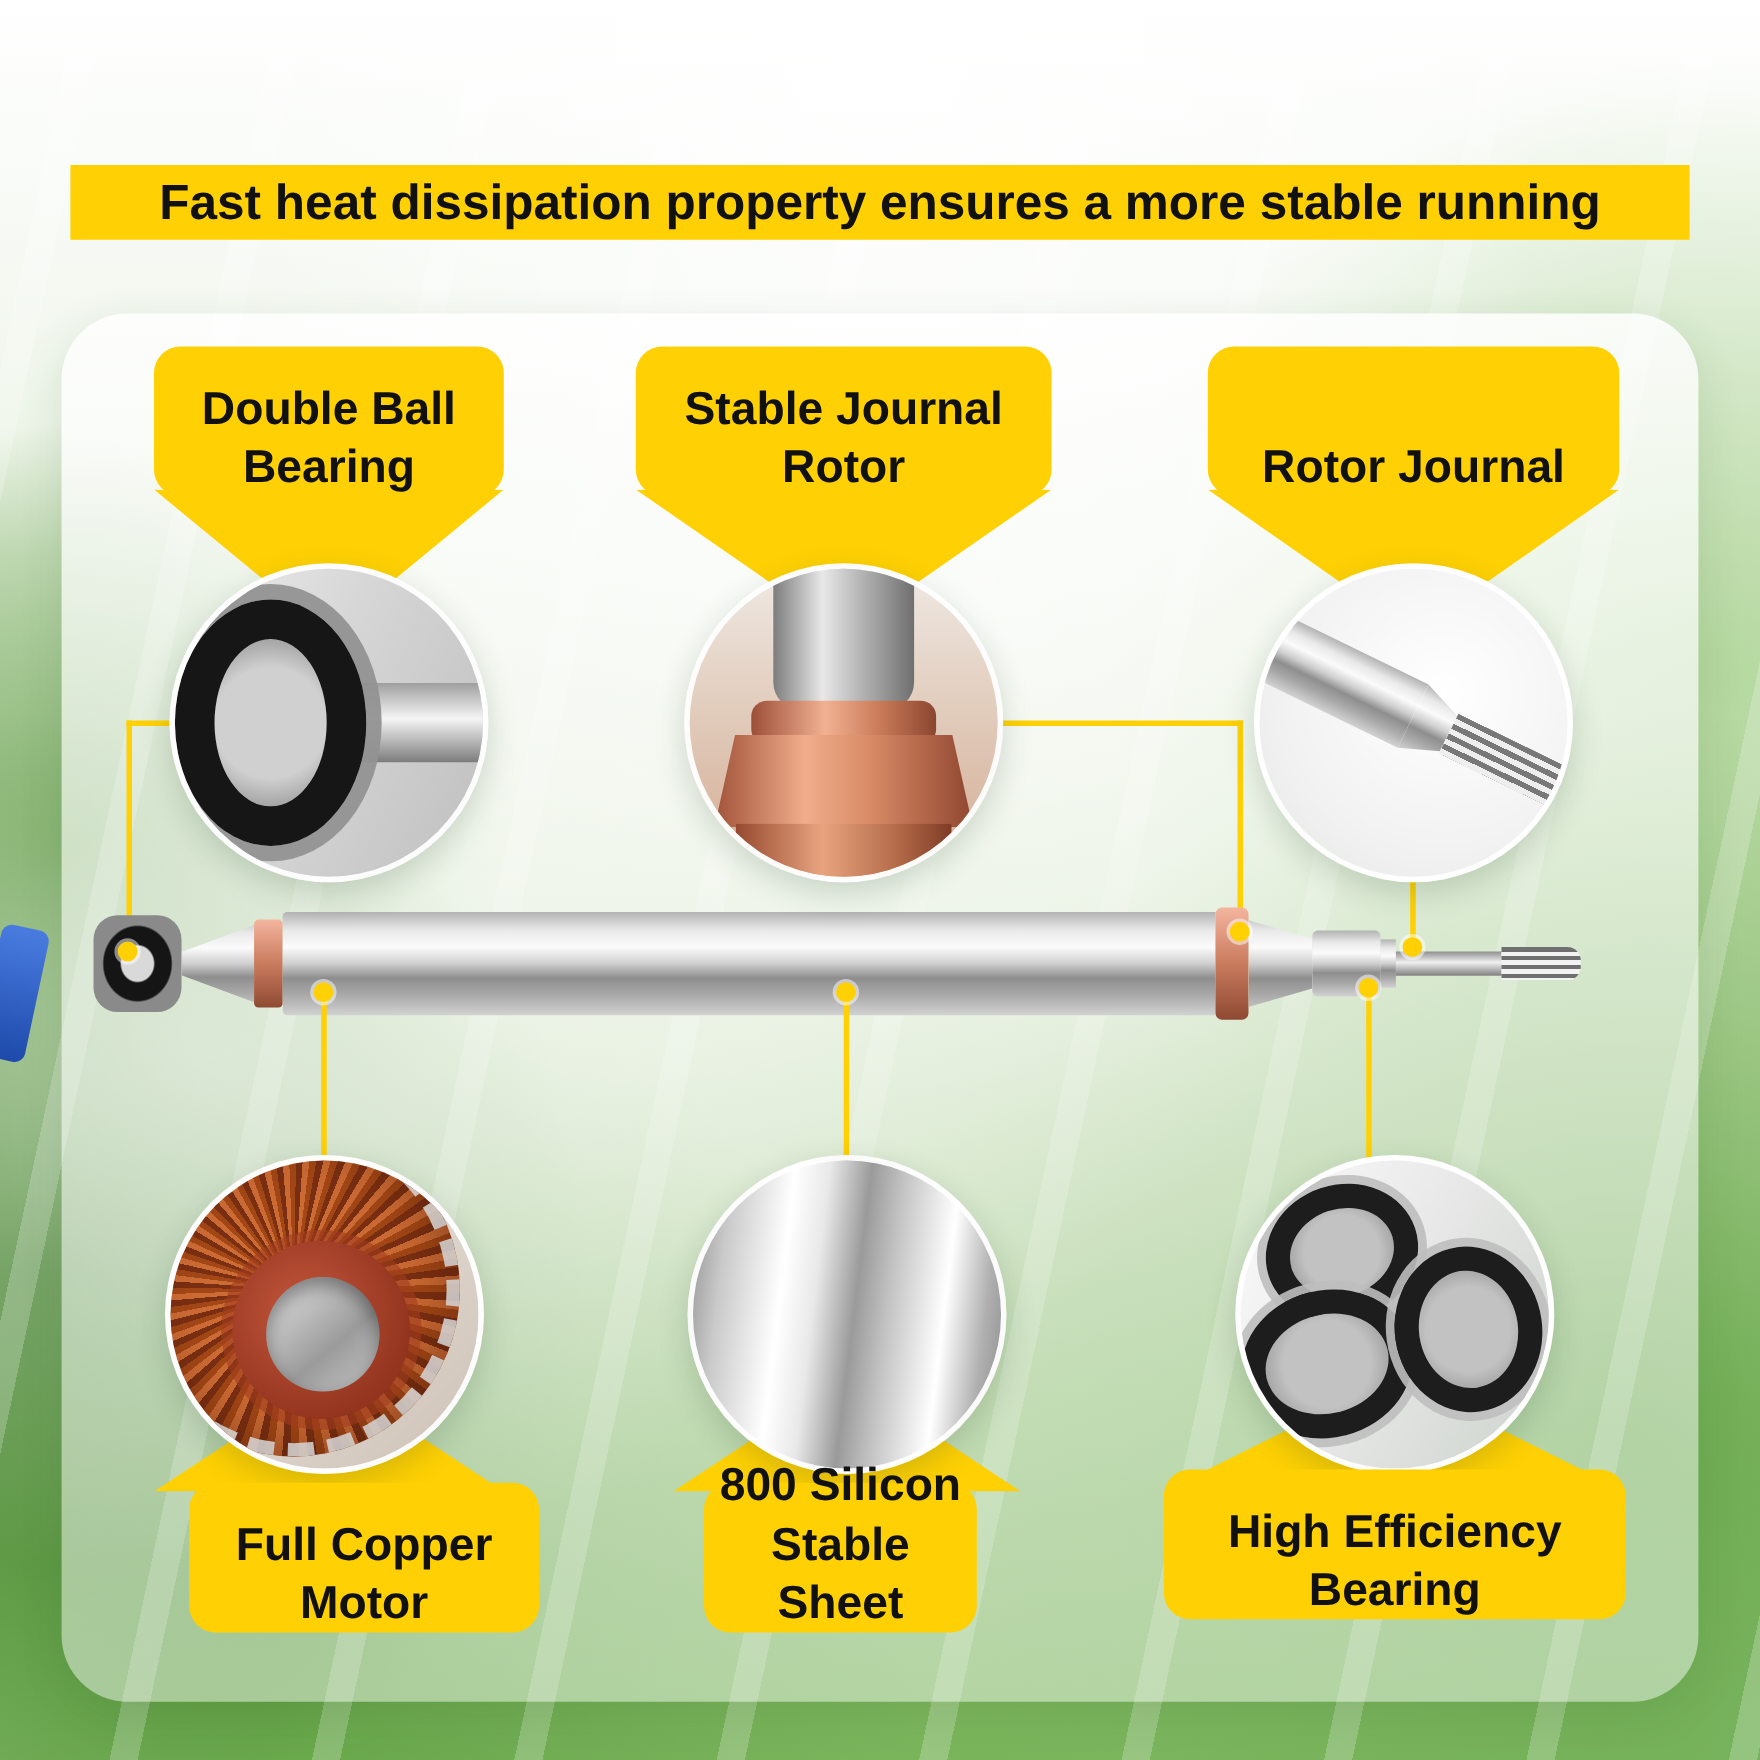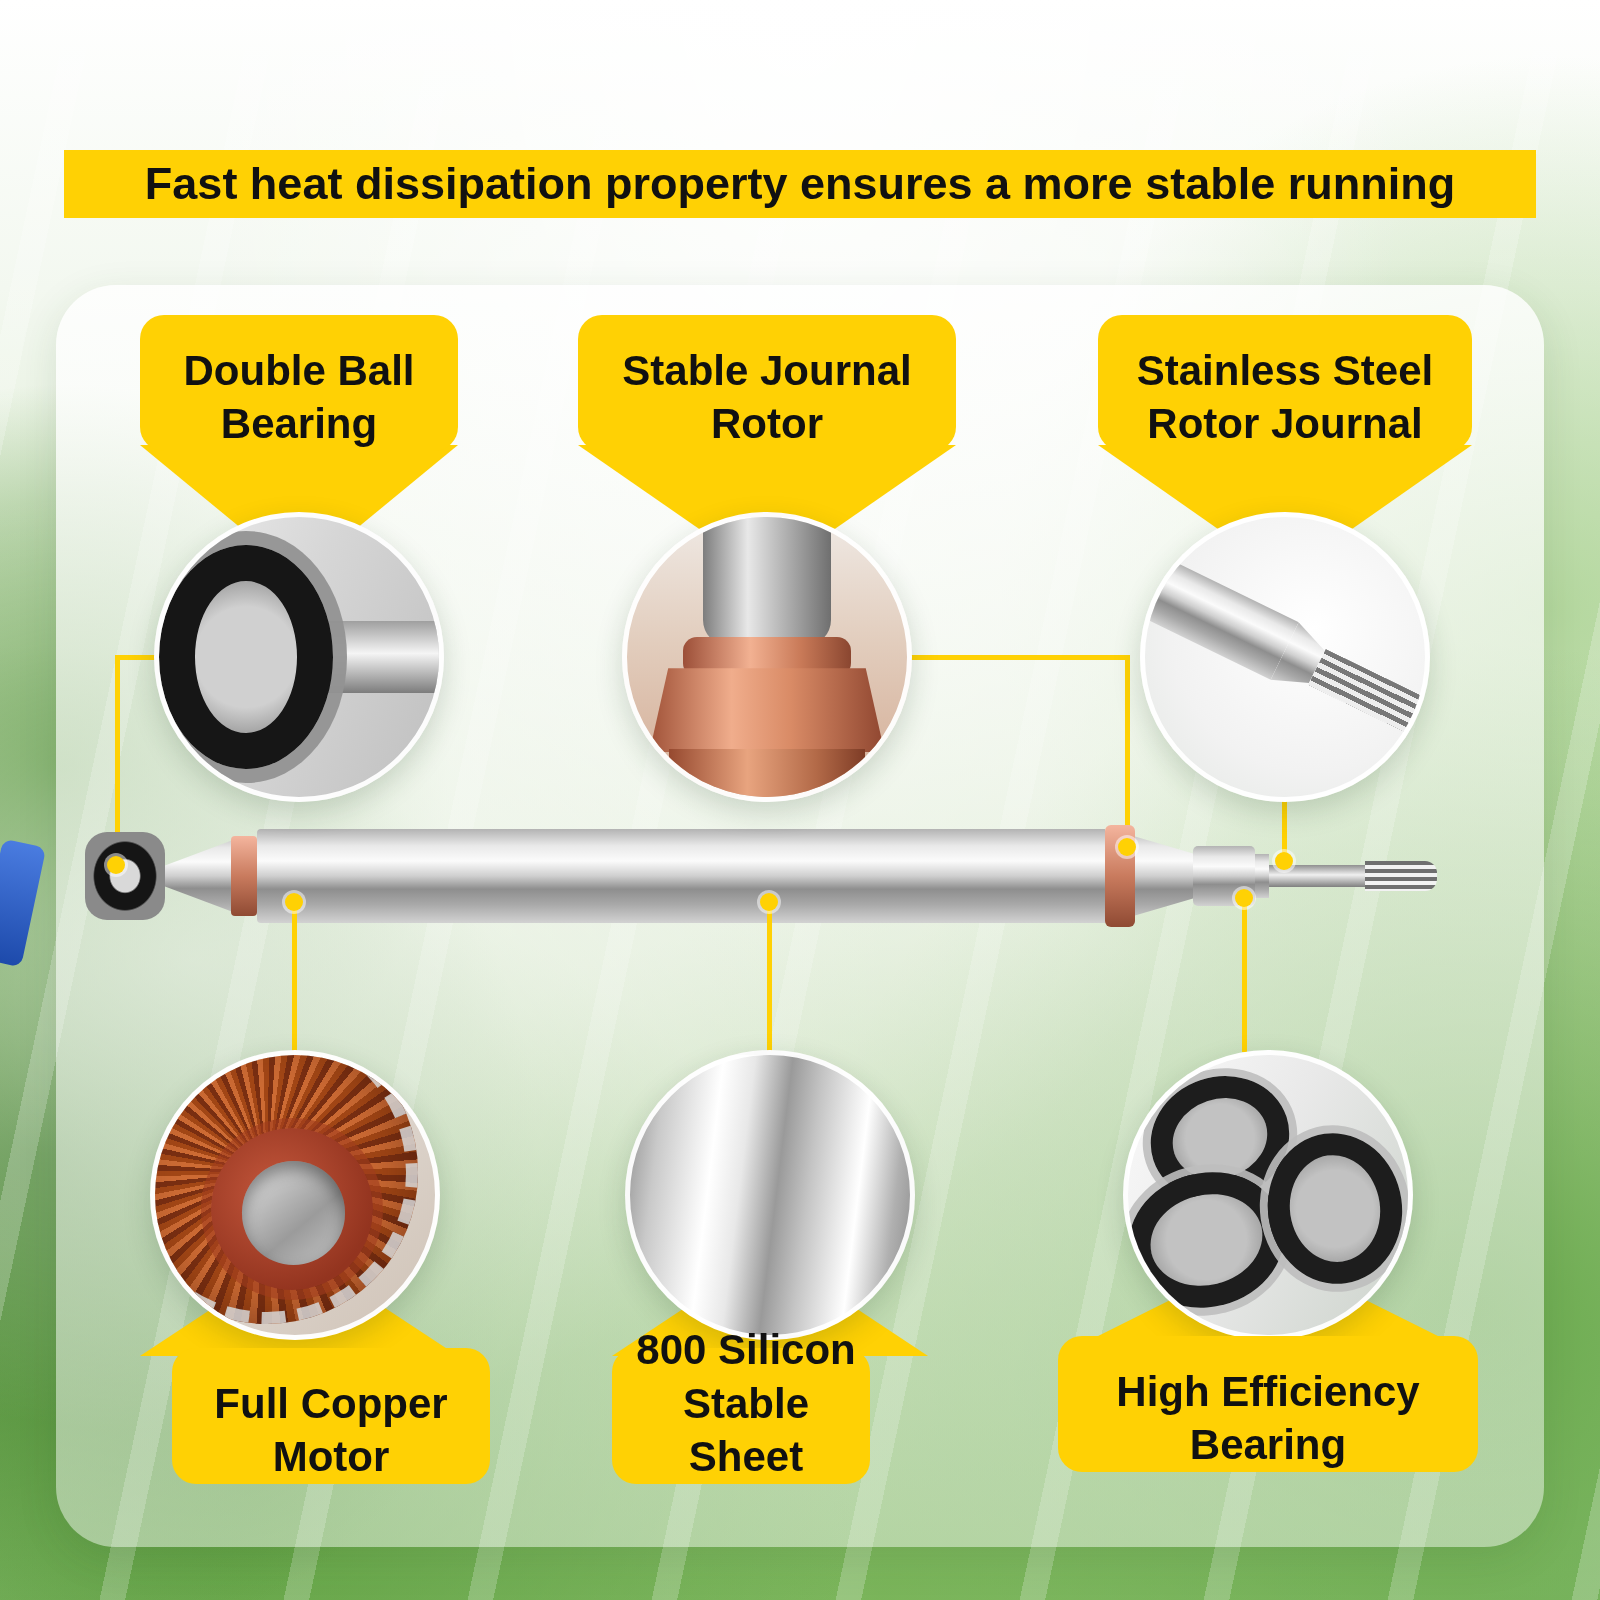--- a/index.html
+++ b/index.html
@@ -49,21 +49,21 @@
   .lbl{
     position:absolute;height:136px;z-index:2;border-radius:24px;
     background:var(--accent-yellow,#ffd104);
     display:flex;flex-direction:column;align-items:center;justify-content:flex-end;
     font-size:42px;font-weight:700;line-height:1.28;text-align:center;color:#111;
   }
   .lbl-t1{left:140px;top:315px;width:318px;}
   .lbl-t2{left:578px;top:315px;width:378px;}
   .lbl-t3{left:1098px;top:315px;width:374px;}
   .lbl-b1{left:140px;top:1348px;width:318px;margin-left:32px;}
-  .lbl-b2{left:612px;top:1348px;width:248px;padding-left:10px;}
+  .lbl-b2{left:640px;top:1348px;width:248px;}
   .lbl-b3{left:1058px;top:1336px;width:420px;}
 
   
   .funnel{position:absolute;z-index:1;background:var(--accent-yellow,#ffd104);}
   .funnel-t{clip-path:polygon(0 0,100% 0,58% 100%,42% 100%);height:110px;top:445px;}
   .funnel-t1{left:140px;width:318px;}
   .funnel-t2{left:578px;width:378px;}
   .funnel-t3{left:1098px;width:374px;}
   .funnel-b{clip-path:polygon(42% 0,58% 0,100% 100%,0 100%);height:88px;top:1268px;}
   .funnel-b1{left:140px;width:318px;}
@@ -199,21 +199,20 @@
 
   <div class="lbl lbl-t1">
     <span>Double Ball</span>
     <span>Bearing</span>
   </div>
   <div class="lbl lbl-t2">
     <span>Stable Journal</span>
     <span>Rotor</span>
   </div>
   <div class="lbl lbl-t3">
-    <span>Stainless Steel</span>
     <span>Rotor Journal</span>
   </div>
 
   <div class="funnel funnel-t funnel-t1"></div>
   <div class="funnel funnel-t funnel-t2"></div>
   <div class="funnel funnel-t funnel-t3"></div>
 
   <div class="circle c-t1">
     <div class="c1-shaft metal"></div>
     <div class="c1-cone metal"></div>

